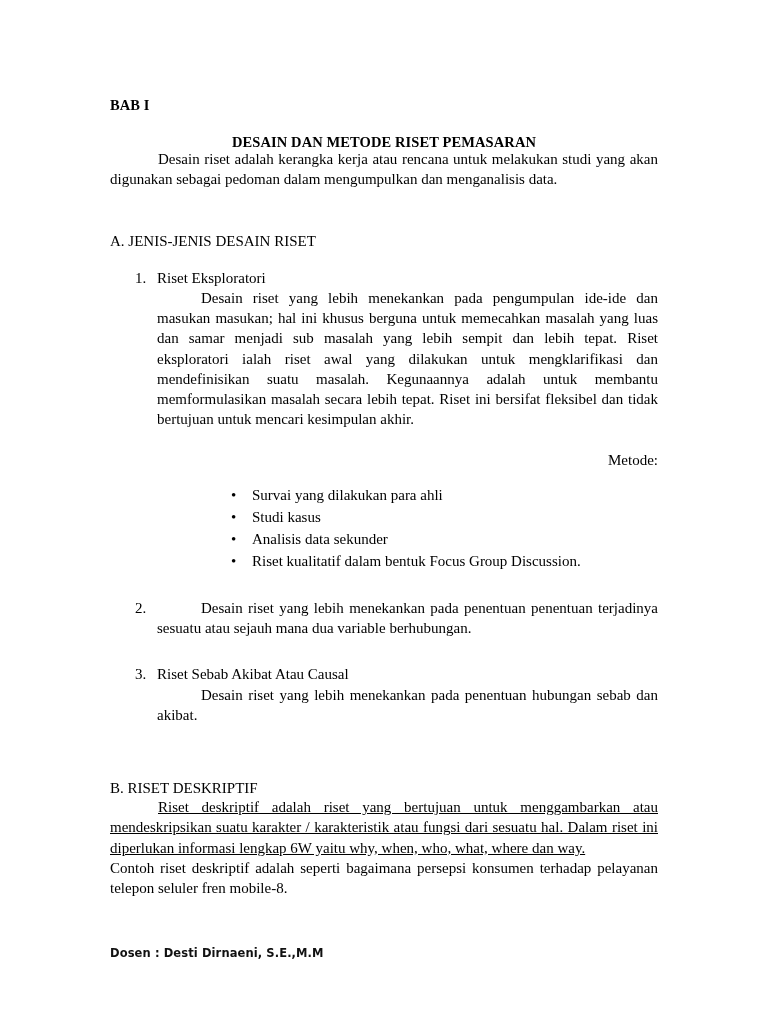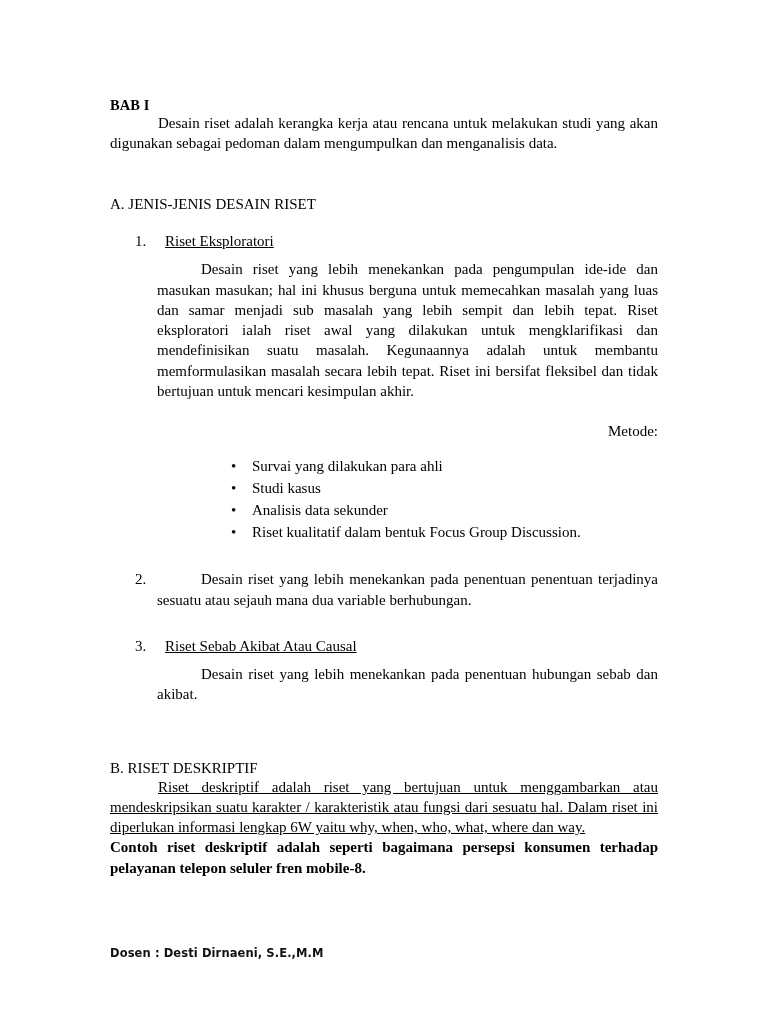--- a/index.html
+++ b/index.html
@@ -85,23 +85,22 @@
   .num-item .marker {
     position: absolute;
     left: 25px;
     top: 0;
     font-size: 15px;
     line-height: 1.35;
   }
   .num-item .item-title {
     font-size: 15px;
     line-height: 1.35;
-    margin: 8px;
+    margin: 0;
     text-align: left;
-    text-decoration: underline;
   }
   .num-item .item-para {
     font-size: 15px;
     line-height: 1.35;
     margin: 0;
     text-align: justify;
     text-indent: 44px;
   }
 
   .metode-label {
@@ -130,21 +129,20 @@
     top: 0;
     font-size: 15px;
     line-height: 1.47;
   }
 
   .gap-item { margin-top: 26px; }
 
   .para-plain {
     margin-top: 18px;
     text-indent: 0;
-    font-weight: bold;
   }
   .para-indent {
     margin-top: 16px;
     text-indent: 48px;
     text-decoration: underline;
   }
 
   
   .footer {
     position: absolute;
@@ -159,20 +157,21 @@
   }
 </style>
 </head>
 <body>
 
 <div class="page">
 
   <div class="content">
 
     <div class="doc-title">BAB I</div>
+    <div class="doc-subtitle">DESAIN DAN METODE RISET PEMASARAN</div>
 
     <p class="body intro">Desain riset adalah kerangka kerja atau rencana untuk melakukan studi yang akan digunakan sebagai pedoman dalam mengumpulkan dan menganalisis data.</p>
 
     <div class="section-heading sec-a">A. JENIS-JENIS DESAIN RISET</div>
 
     <ul class="num-list">
 
       <li class="num-item">
         <span class="marker">1.</span>
         <div class="item-title">Riset Eksploratori</div>

